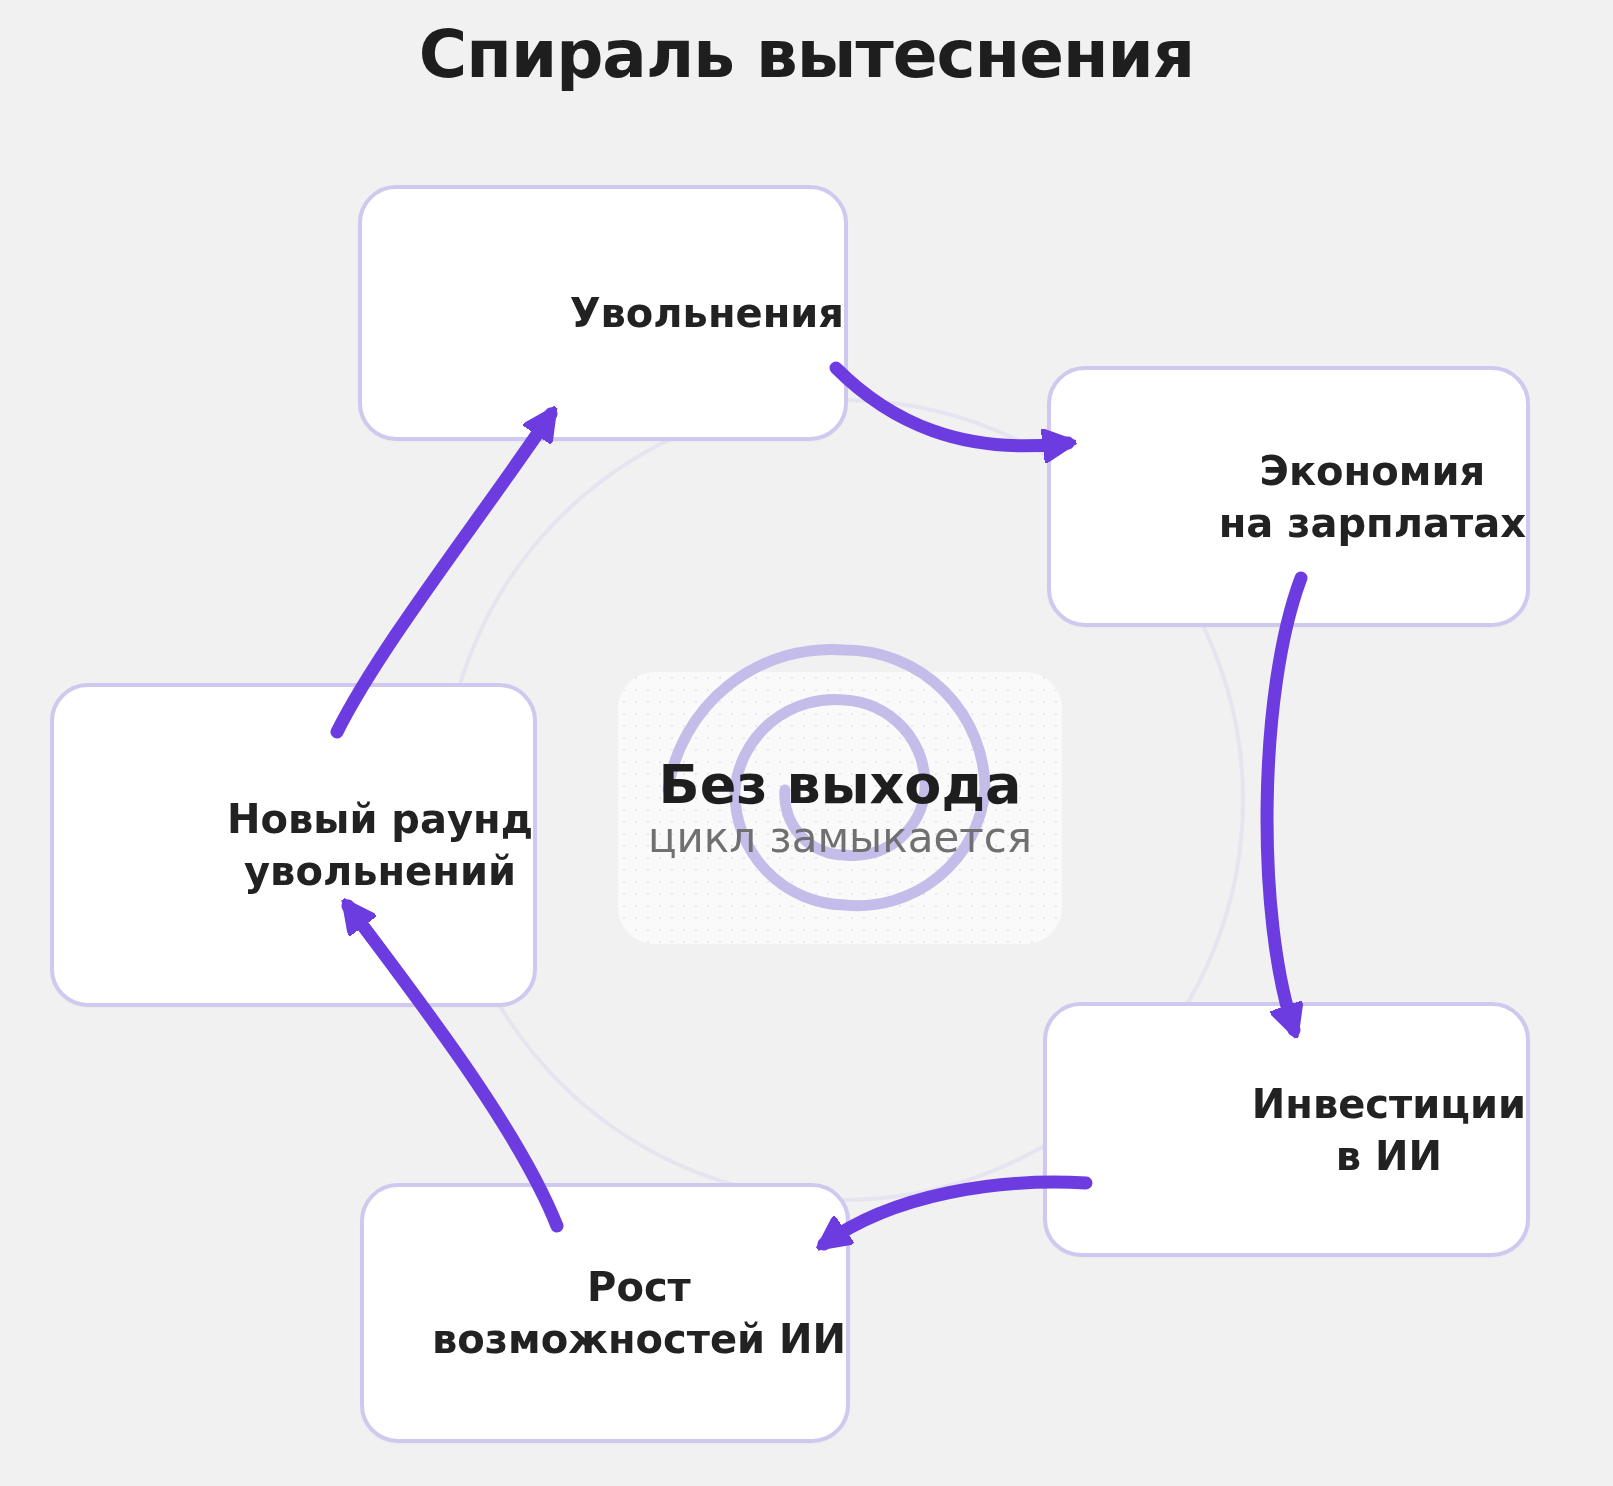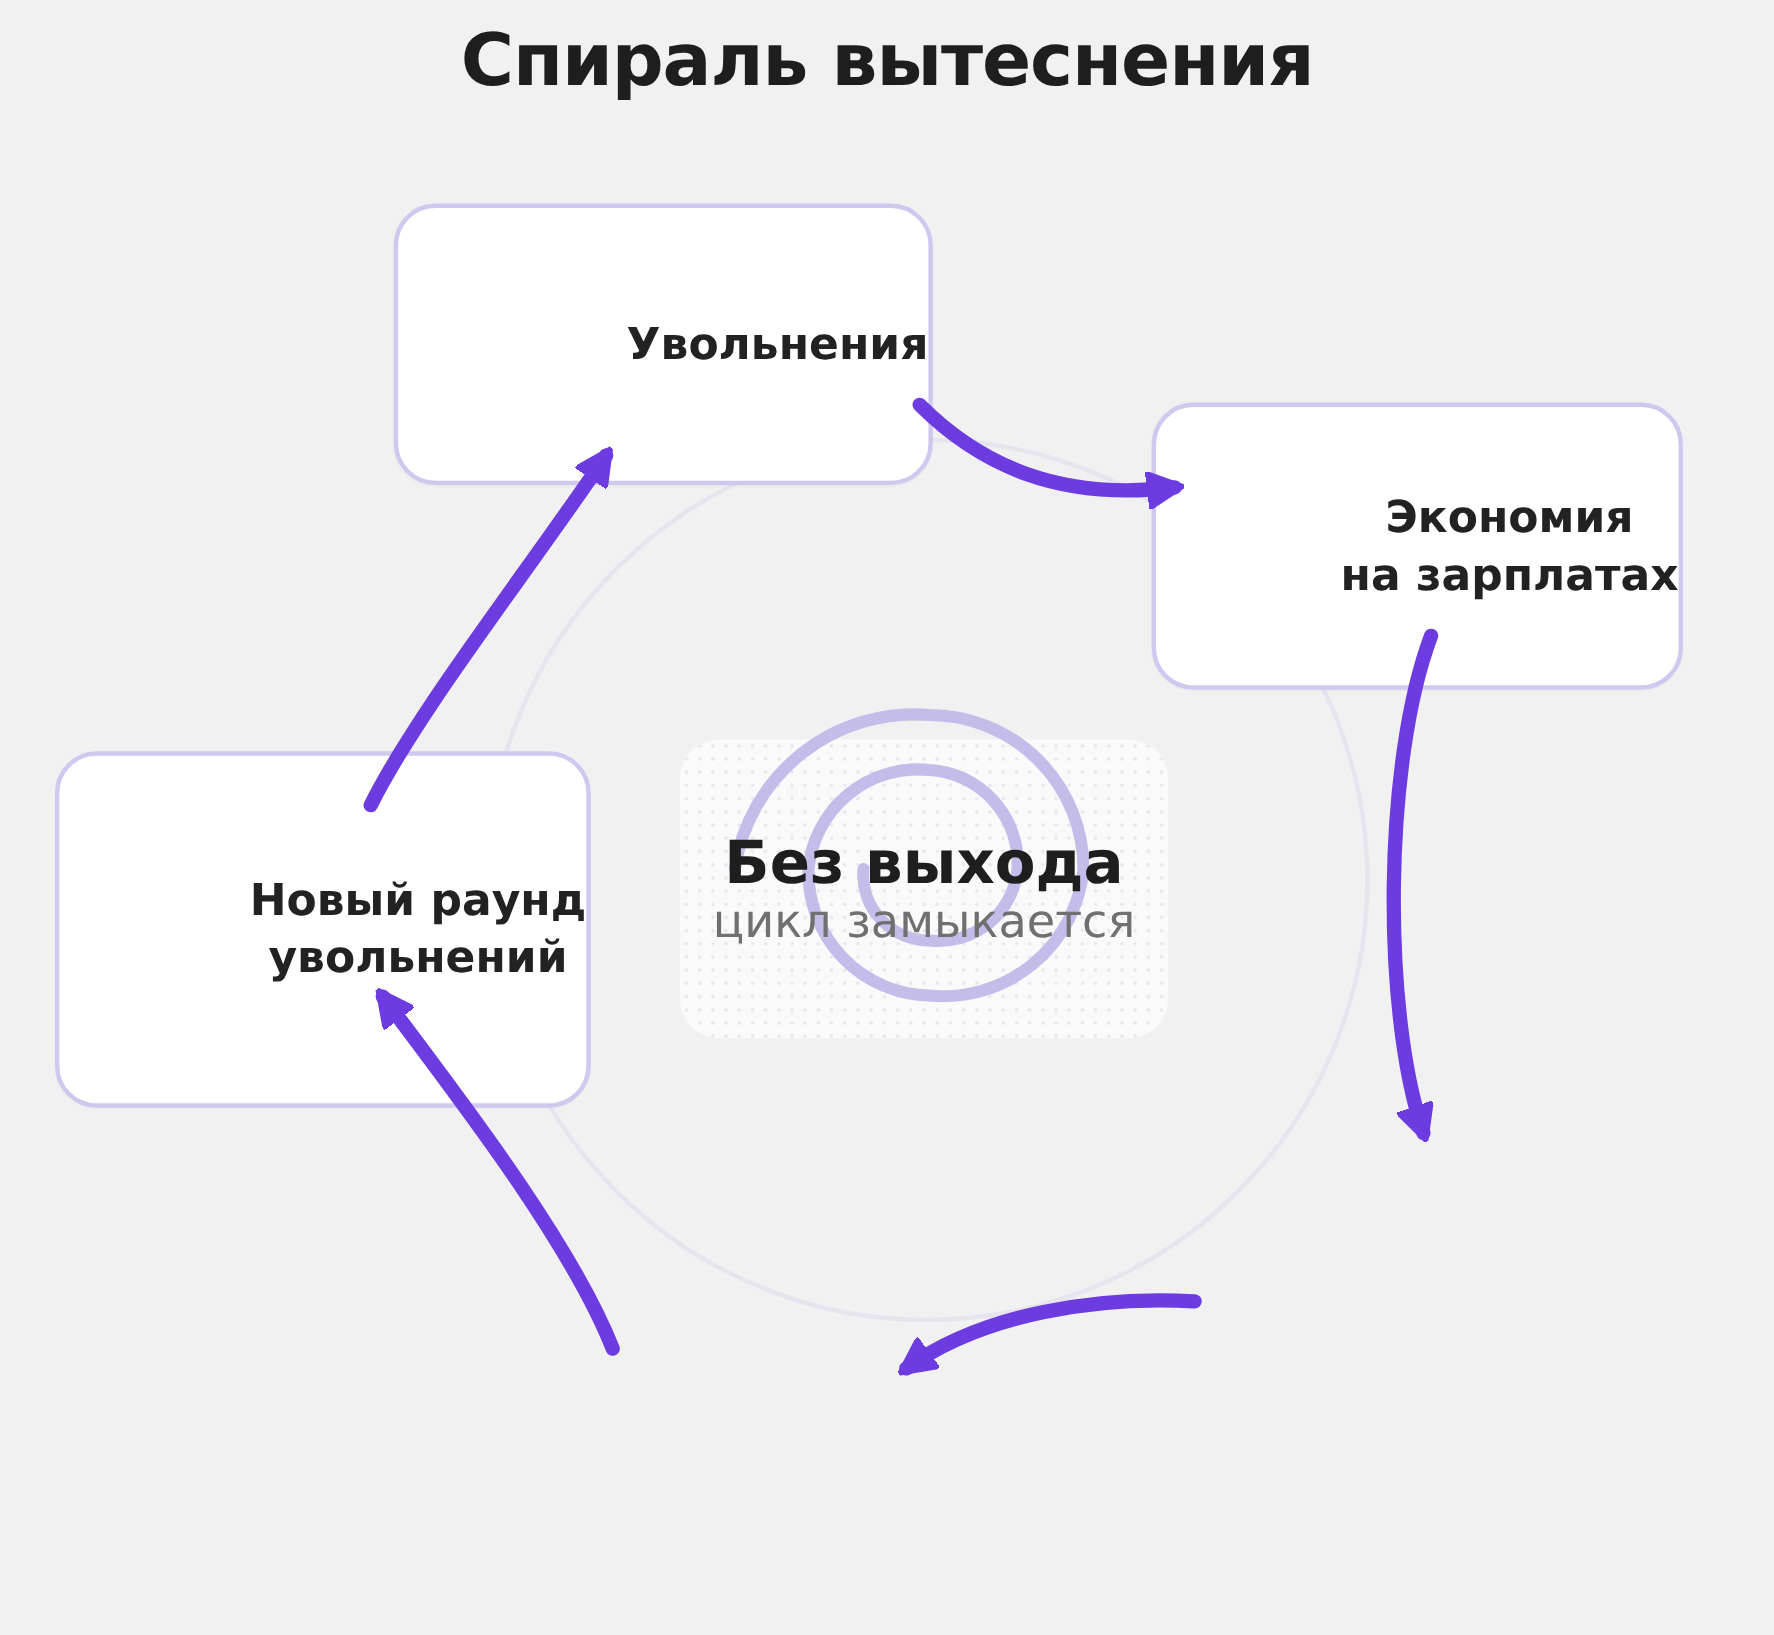--- a/index.html
+++ b/index.html
@@ -114,21 +114,29 @@
 
   <div class="node" id="node-layoffs">
     <div class="node-label">Увольнения</div>
   </div>
 
   <div class="node" id="node-salary-savings">
     <div class="node-label">Экономия
 на зарплатах</div>
   </div>
 
+  <div class="node" id="node-ai-investments">
+    <div class="node-label">Инвестиции
+в ИИ</div>
+  </div>
 
+  <div class="node" id="node-ai-growth">
+    <div class="node-label">Рост
+возможностей ИИ</div>
+  </div>
 
   <div class="node" id="node-new-round">
     <div class="node-label">Новый раунд
 увольнений</div>
   </div>
 
   <svg class="layer arrow-layer" width="1613" height="1486" viewBox="0 0 1613 1486">
     <defs>
       <marker id="ah" viewBox="0 0 10 10" refX="7.5" refY="5" markerWidth="2.6" markerHeight="2.6" orient="auto-start-reverse">
         <path class="arrow-head" d="M 0 0 L 10 5 L 0 10 Z"></path>

